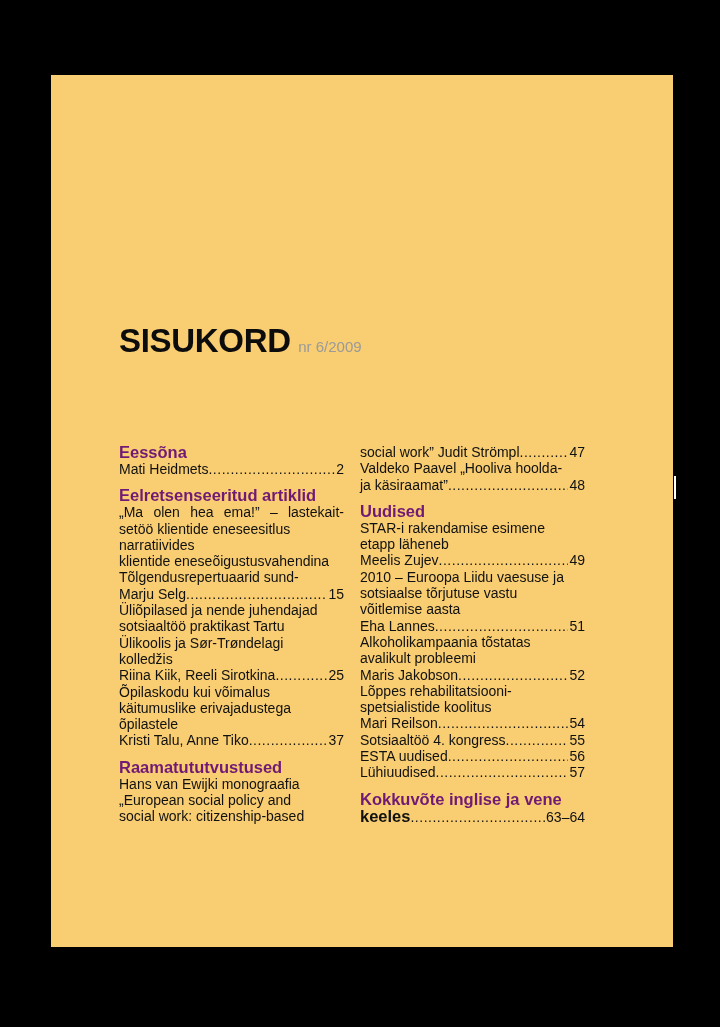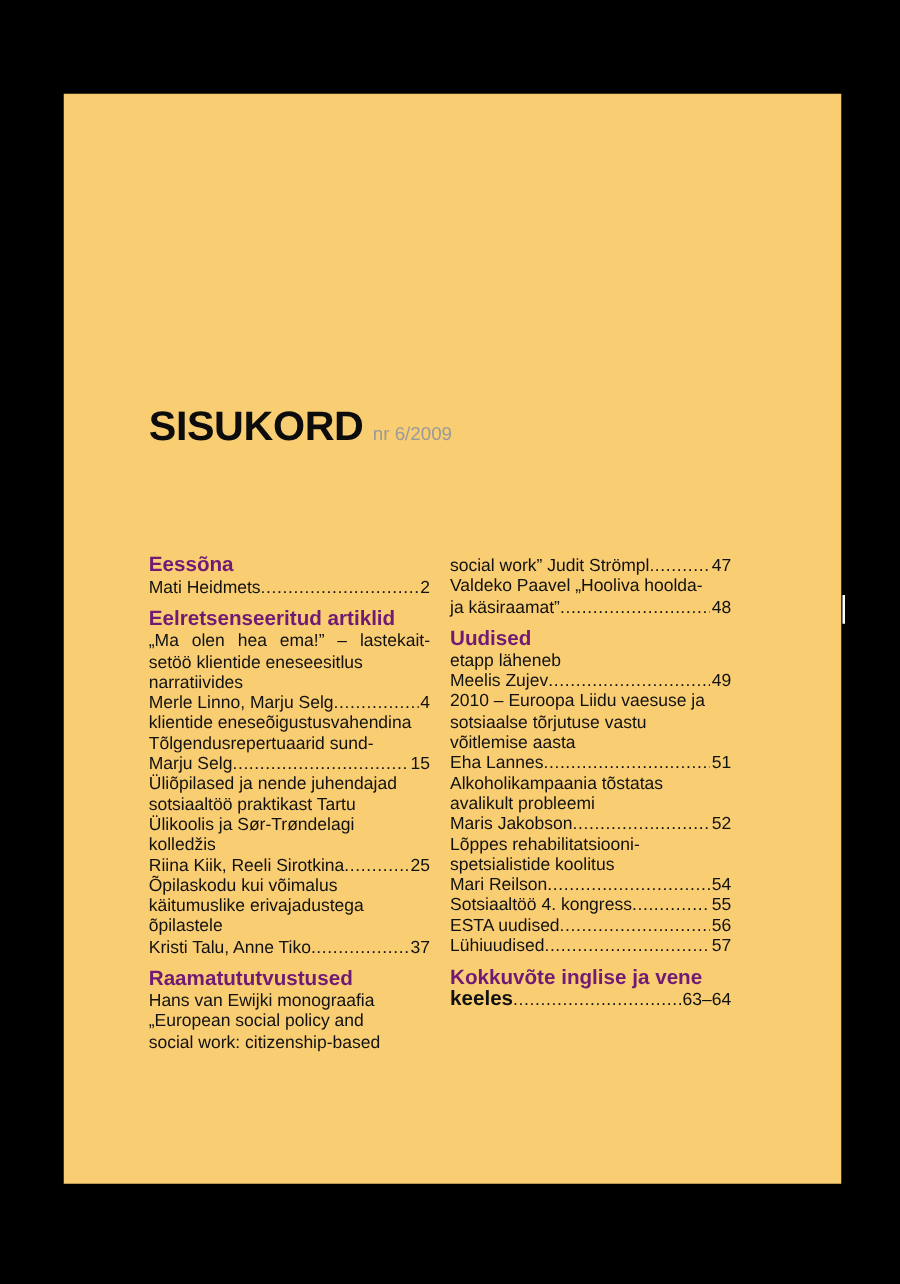--- a/index.html
+++ b/index.html
@@ -115,25 +115,20 @@
       </div>
     </div>
 
     <div class="section">
       <h2 class="section-heading">Eelretsenseeritud artiklid</h2>
 
       <div>
         <span class="entry-line justify">„Ma olen hea ema!” – lastekait-</span>
         <span class="entry-line">setöö klientide eneseesitlus</span>
         <span class="entry-line">narratiivides</span>
-        <div class="toc-row">
-          <span class="txt">Merle Linno, Marju Selg</span>
-          <span class="dots"></span>
-          <span class="pg">4</span>
-        </div>
       </div>
 
       <div>
         <span class="entry-line">klientide eneseõigustusvahendina</span>
         <span class="entry-line">Tõlgendusrepertuaarid sund-</span>
         <div class="toc-row">
           <span class="txt">Marju Selg</span>
           <span class="dots"></span>
           <span class="pg">15</span>
         </div>
@@ -188,20 +183,21 @@
           <span class="dots"></span>
           <span class="pg">48</span>
         </div>
       </div>
     </div>
 
     <div class="section">
       <h2 class="section-heading">Uudised</h2>
 
       <div>
+        <span class="entry-line">STAR-i rakendamise esimene</span>
         <span class="entry-line">etapp läheneb</span>
         <div class="toc-row">
           <span class="txt">Meelis Zujev</span>
           <span class="dots"></span>
           <span class="pg">49</span>
         </div>
       </div>
 
       <div>
         <span class="entry-line">2010 – Euroopa Liidu vaesuse ja</span>

